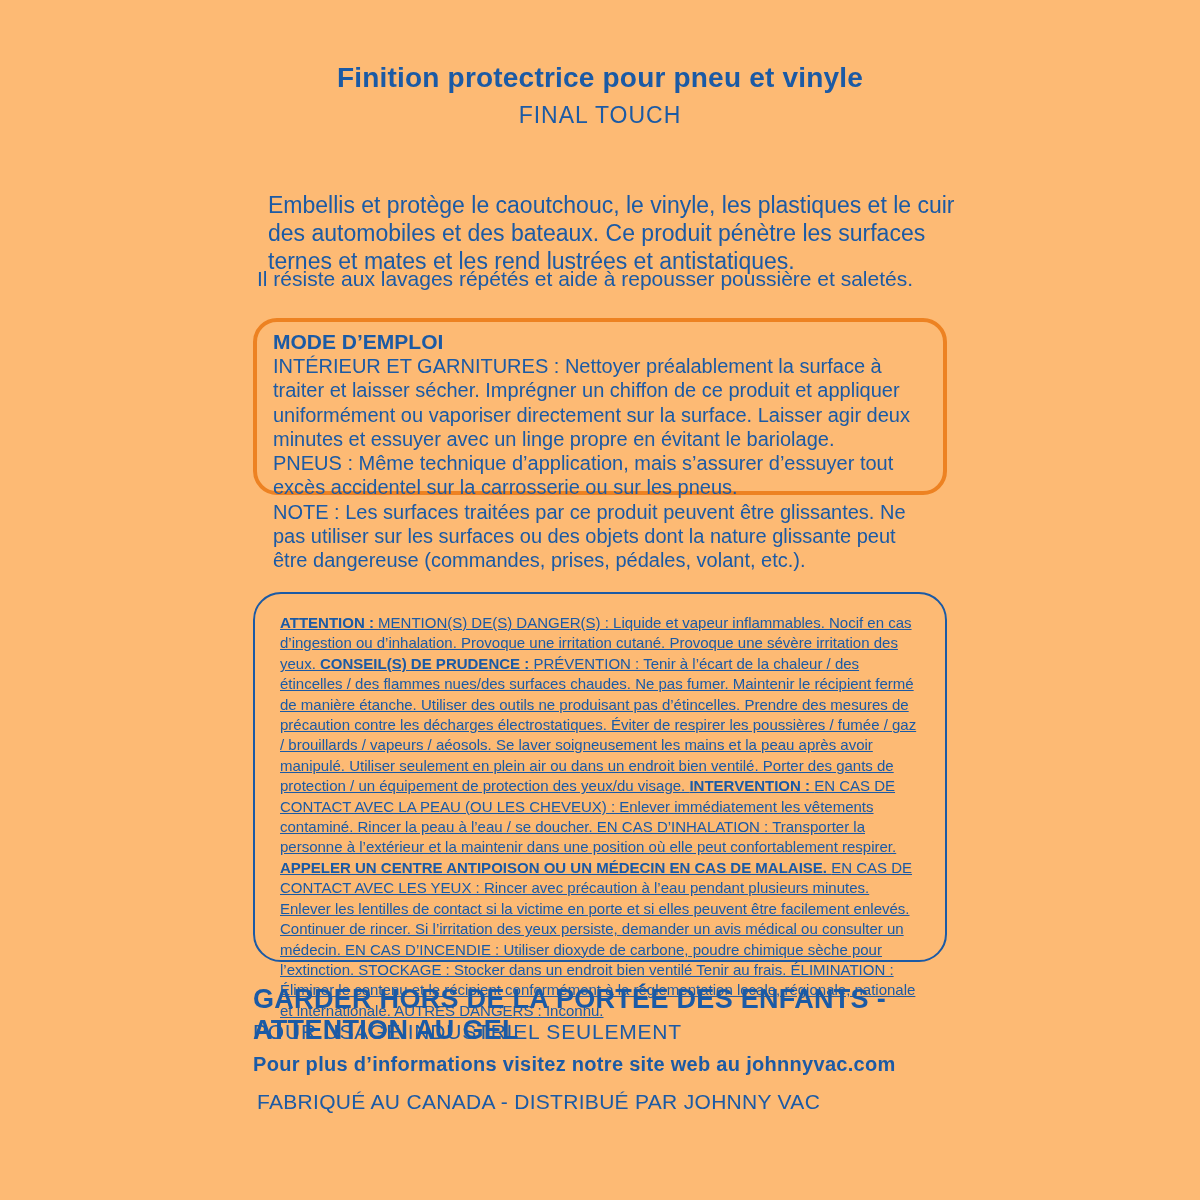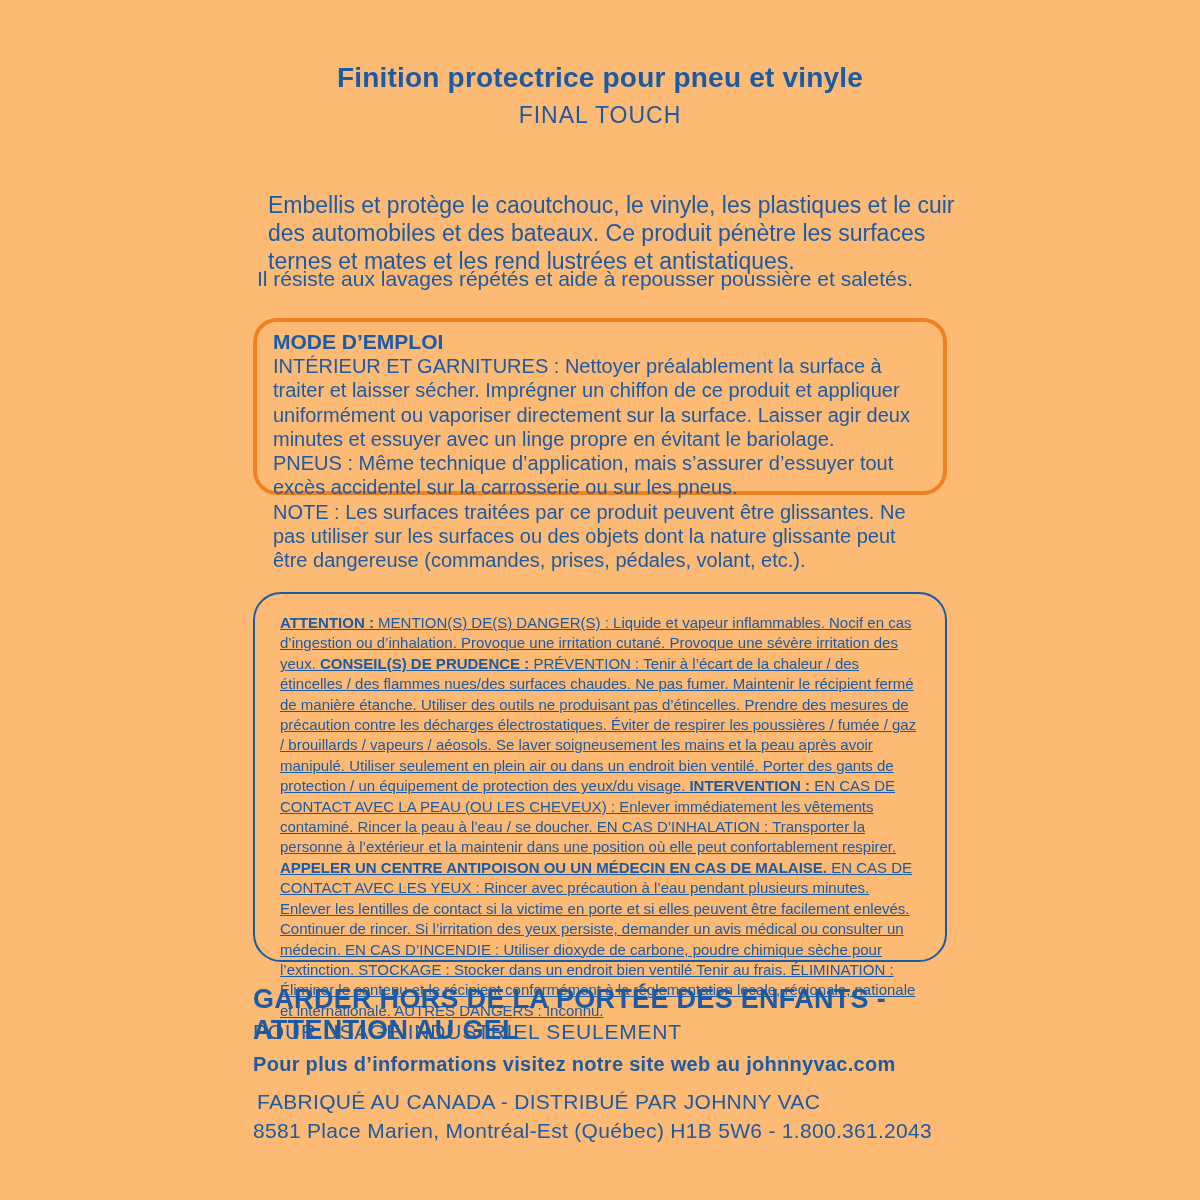--- a/index.html
+++ b/index.html
@@ -66,15 +66,14 @@
   </div>
 
   <div class="block warning-box">
     <p class="warning-text"><span class="seg-bold">ATTENTION : </span><span>MENTION(S) DE(S) DANGER(S) : Liquide et vapeur inflammables. Nocif en cas d’ingestion ou d’inhalation. Provoque une irritation cutané. Provoque une sévère irritation des yeux. </span><span class="seg-bold">CONSEIL(S) DE PRUDENCE : </span><span>PRÉVENTION : Tenir à l’écart de la chaleur / des étincelles / des flammes nues/des surfaces chaudes. Ne pas fumer. Maintenir le récipient fermé de manière étanche. Utiliser des outils ne produisant pas d’étincelles. Prendre des mesures de précaution contre les décharges électrostatiques. Éviter de respirer les poussières / fumée / gaz / brouillards / vapeurs / aéosols. Se laver soigneusement les mains et la peau après avoir manipulé. Utiliser seulement en plein air ou dans un endroit bien ventilé. Porter des gants de protection / un équipement de protection des yeux/du visage. </span><span class="seg-bold">INTERVENTION : </span><span>EN CAS DE CONTACT AVEC LA PEAU (OU LES CHEVEUX) : Enlever immédiatement les vêtements contaminé. Rincer la peau à l’eau / se doucher. EN CAS D’INHALATION : Transporter la personne à l’extérieur et la maintenir dans une position où elle peut confortablement respirer. </span><span class="seg-bold">APPELER UN CENTRE ANTIPOISON OU UN MÉDECIN EN CAS DE MALAISE. </span><span>EN CAS DE CONTACT AVEC LES YEUX : Rincer avec précaution à l’eau pendant plusieurs minutes. Enlever les lentilles de contact si la victime en porte et si elles peuvent être facilement enlevés. Continuer de rincer. Si l’irritation des yeux persiste, demander un avis médical ou consulter un médecin. EN CAS D’INCENDIE : Utiliser dioxyde de carbone, poudre chimique sèche pour l’extinction. STOCKAGE : Stocker dans un endroit bien ventilé Tenir au frais. ÉLIMINATION : Éliminer le contenu et le récipient conformément à la réglementation locale, régionale, nationale et internationale. AUTRES DANGERS : Inconnu.</span></p>
   </div>
 
   <p class="block footer-1">GARDER HORS DE LA PORTÉE DES ENFANTS - ATTENTION AU GEL</p>
   <p class="block footer-2">POUR USAGE INDUSTRIEL SEULEMENT</p>
   <p class="block footer-3">Pour plus d’informations visitez notre site web au johnnyvac.com</p>
   <p class="block footer-4">FABRIQUÉ AU CANADA - DISTRIBUÉ PAR JOHNNY VAC</p>
-  <p class="block footer-5">8581 Place Marien, Montréal-Est (Québec) H1B 5W6 - 1.800.361.2043</p>
 
 </div>
 
 </body></html>

